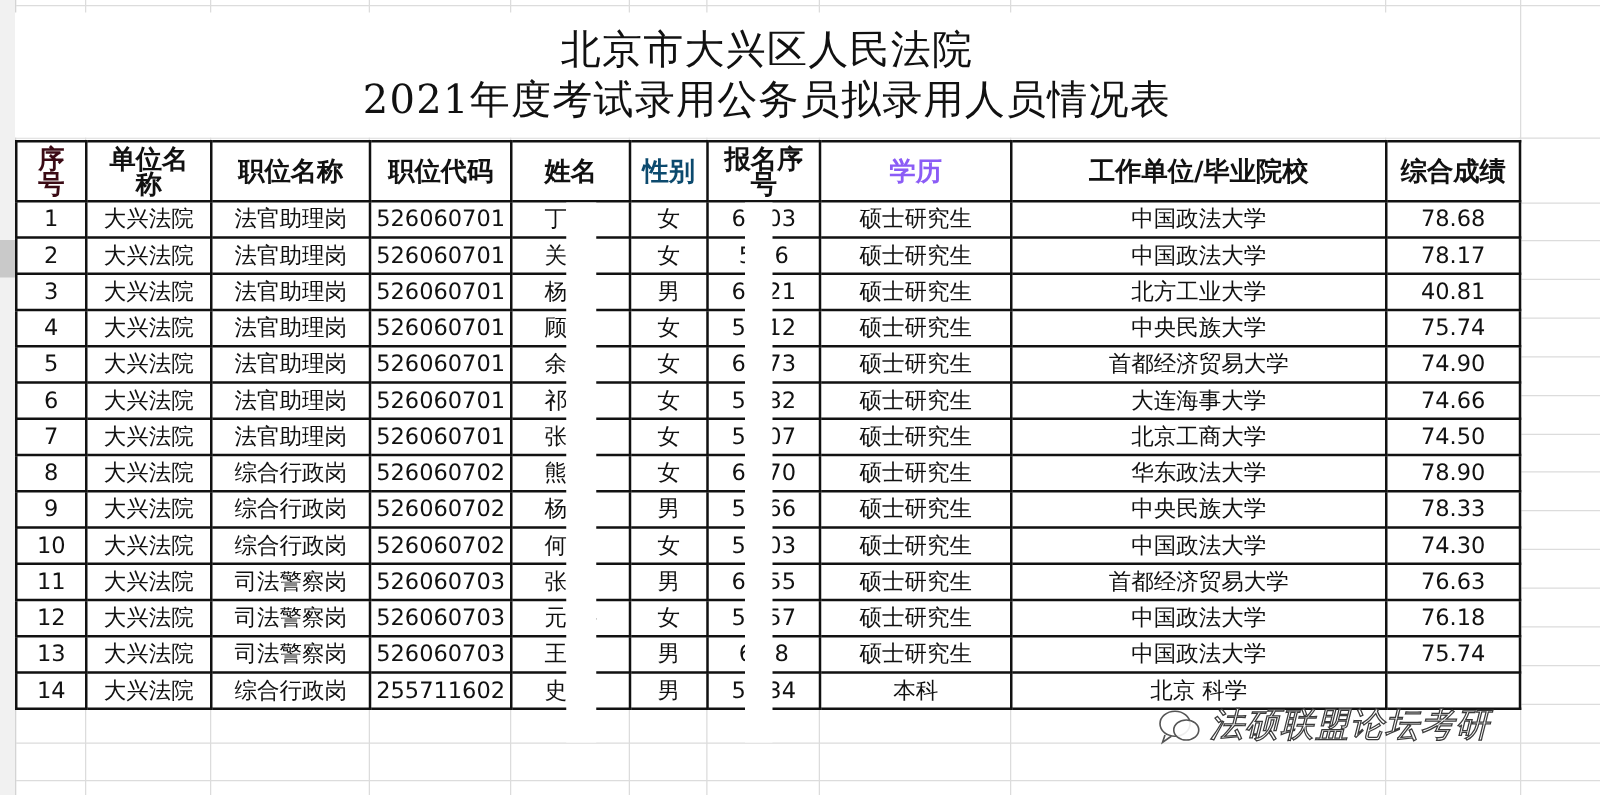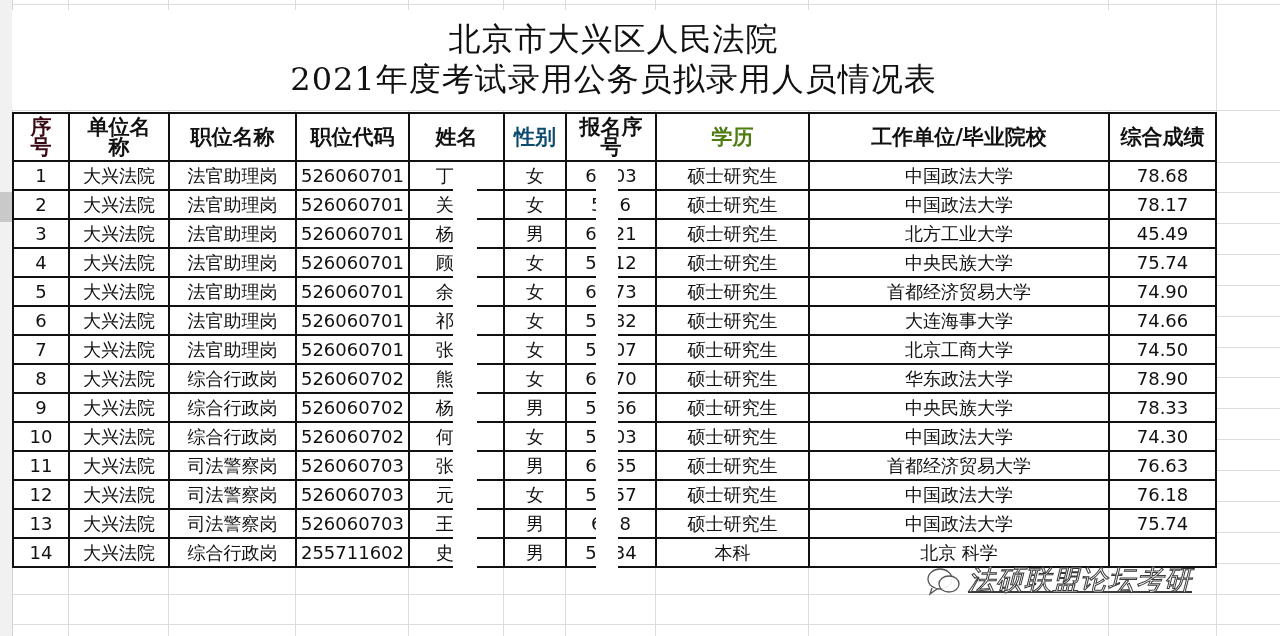--- a/index.html
+++ b/index.html
@@ -133,21 +133,21 @@
           <span class="stack">称</span>
       </th>
       <th>职位名称</th>
       <th>职位代码</th>
       <th>姓名</th>
       <th style="color:#0c4a6e">性别</th>
       <th>
         <span class="stack">报名序</span>
           <span class="stack">号</span>
       </th>
-      <th style="color:#4d7c0f">学历</th>
+      <th style="color:#8b5cf6">学历</th>
       <th>工作单位/毕业院校</th>
       <th>综合成绩</th>
     </tr>
   </thead>
   <tbody id="roster-body">
       <tr>
         <td class="num">1</td>
         <td>大兴法院</td>
         <td>法官助理岗</td>
         <td class="code">526060701</td>
@@ -173,21 +173,21 @@
       <tr>
         <td class="num">3</td>
         <td>大兴法院</td>
         <td>法官助理岗</td>
         <td class="code">526060701</td>
         <td>杨 群</td>
         <td>男</td>
         <td class="code">63 21</td>
         <td>硕士研究生</td>
         <td>北方工业大学</td>
-        <td class="mono">45.49</td>
+        <td class="mono">40.81</td>
       </tr>
       <tr>
         <td class="num">4</td>
         <td>大兴法院</td>
         <td>法官助理岗</td>
         <td class="code">526060701</td>
         <td>顾 静</td>
         <td>女</td>
         <td class="code">55 12</td>
         <td>硕士研究生</td>
@@ -319,13 +319,13 @@
 
 <div class="redact" style="left:453px;top:162px;width:24px;height:432px;"></div>
 <div class="redact" style="left:596px;top:162px;width:22px;height:432px;"></div>
 <div class="redact" style="left:1108px;top:564px;width:100px;height:28px;background:transparent;"></div>
 
 <svg class="wm-icon" viewBox="0 0 36 30">
   <ellipse cx="14" cy="13" rx="12" ry="10" fill="rgba(255,255,255,0.9)" stroke="#555" stroke-width="1.3"></ellipse>
   <ellipse cx="23" cy="18" rx="10" ry="8" fill="rgba(255,255,255,0.9)" stroke="#555" stroke-width="1.3"></ellipse>
   <path d="M6 22 L4 28 L11 23" fill="rgba(255,255,255,0.9)" stroke="#555" stroke-width="1.3"></path>
 </svg>
-<div class="watermark" style="left:968px;text-decoration:underline;">法硕联盟论坛考研</div>
+<div class="watermark" style="left:968px;">法硕联盟论坛考研</div>
 
 </body></html>

